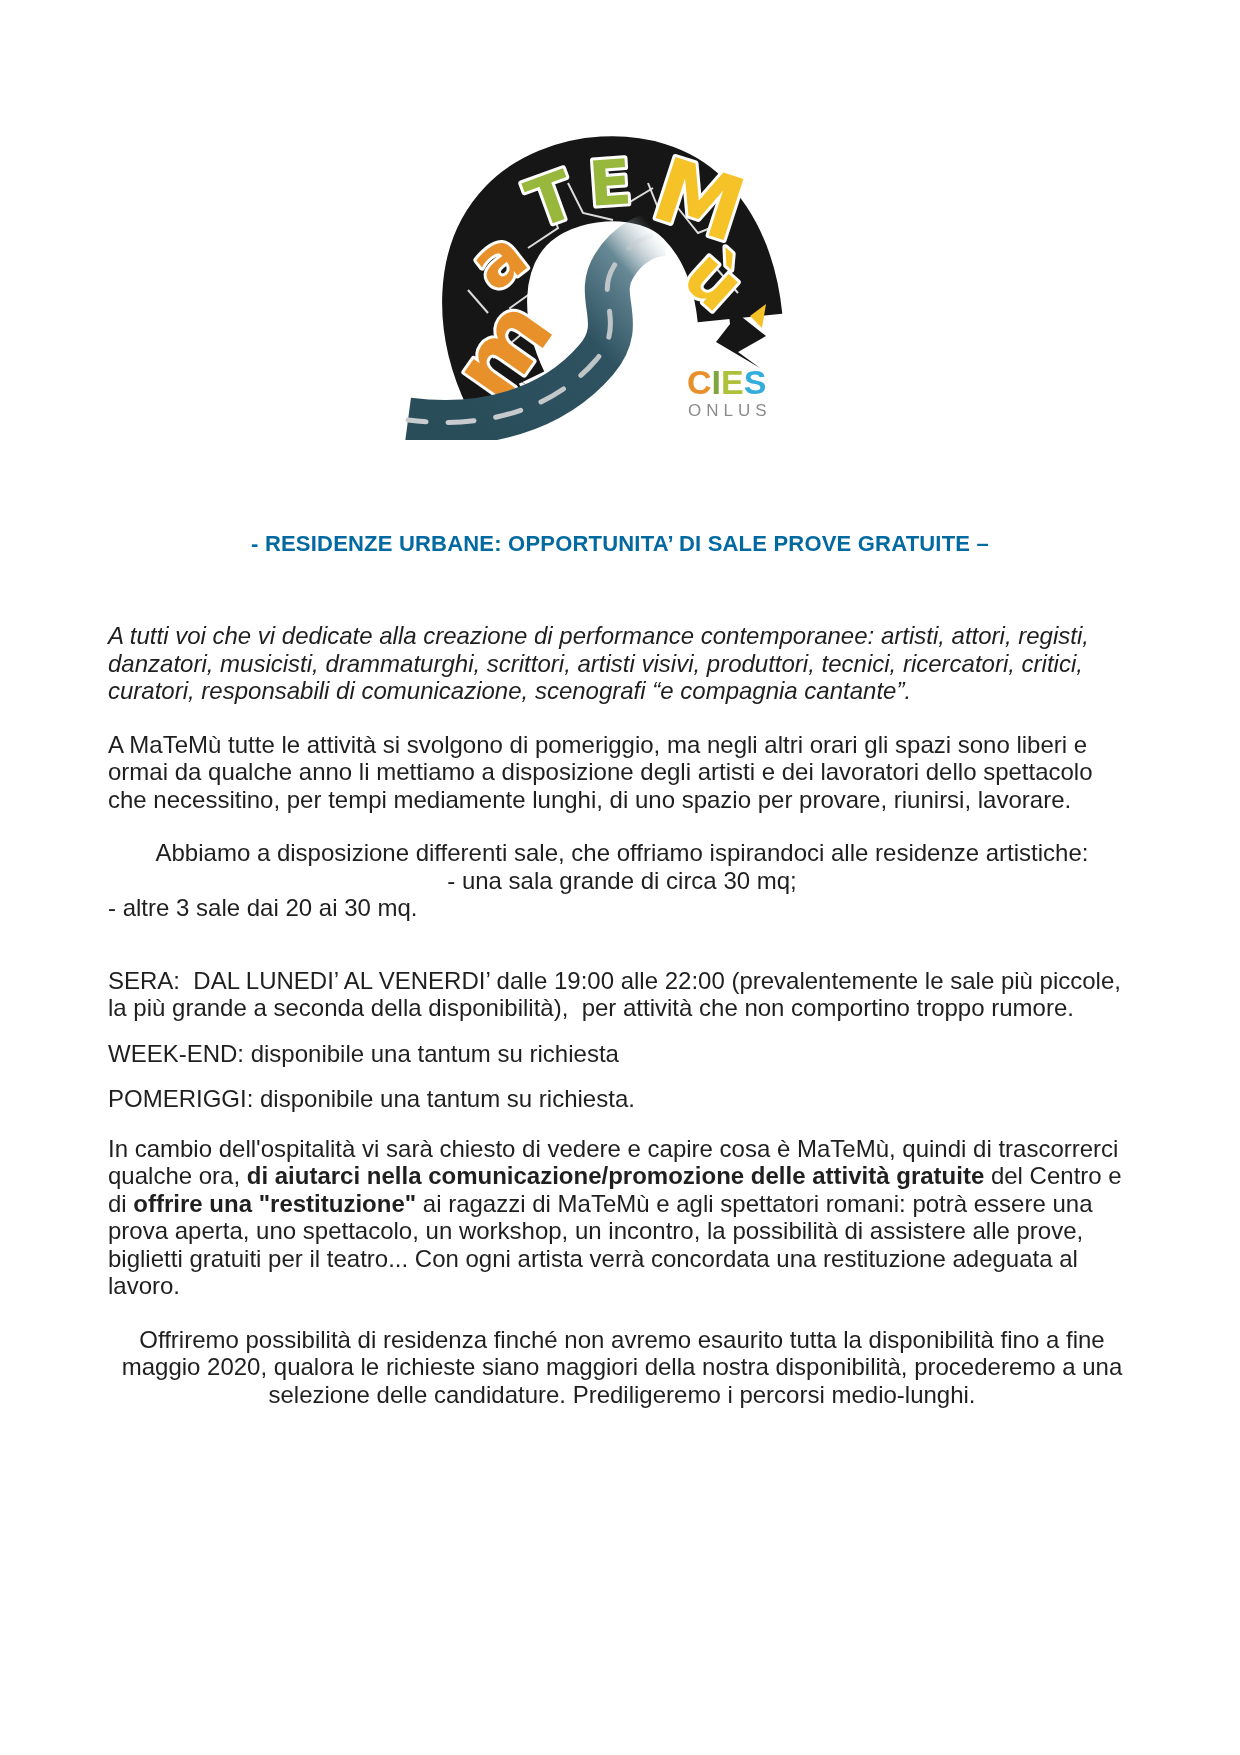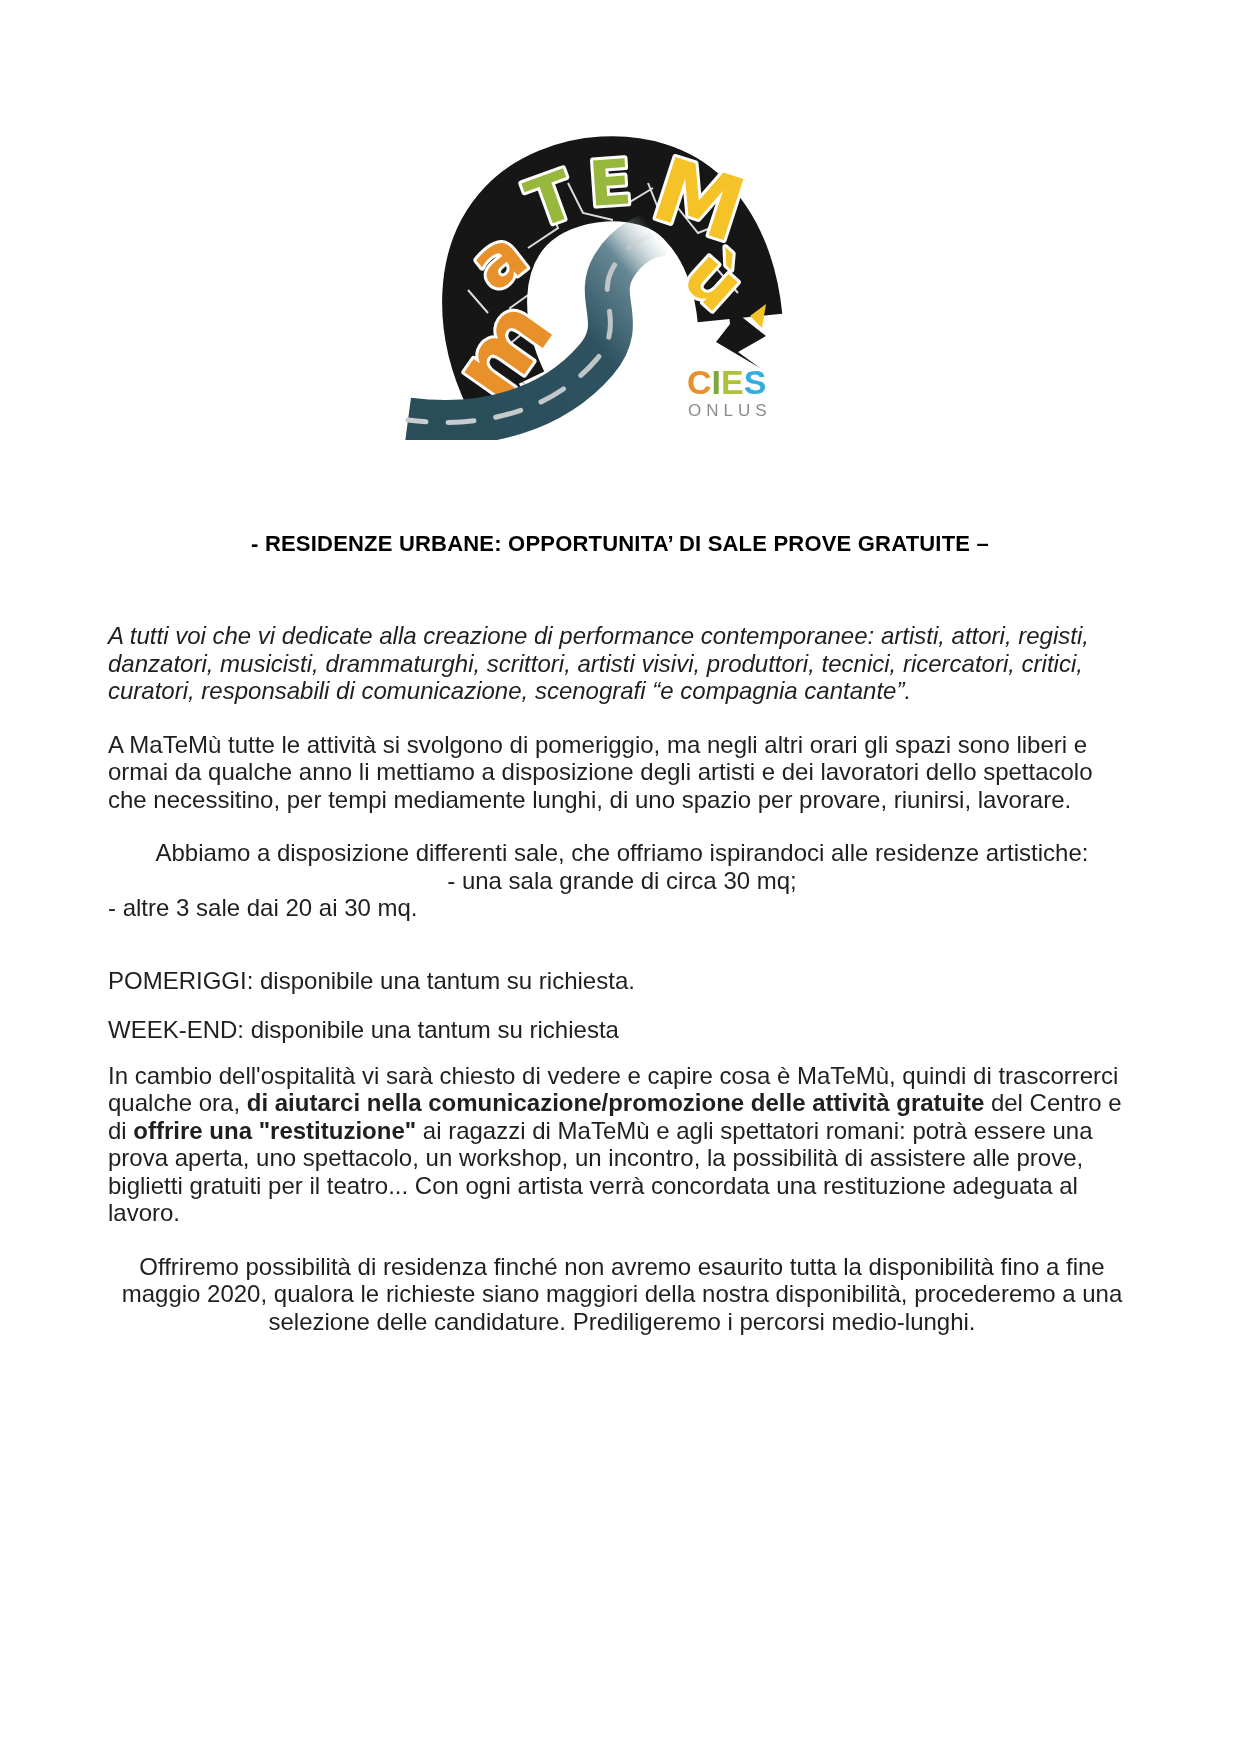--- a/index.html
+++ b/index.html
@@ -4,21 +4,21 @@
 <style>
   html,body{margin:0;padding:0;}
   body{background:#ffffff;font-family:"Liberation Sans",sans-serif;}
   .page{position:relative;width:1240px;height:1755px;background:#ffffff;overflow:hidden;}
 
   .logo-svg{position:absolute;left:398px;top:128px;}
 
   .doc-title{
     position:absolute;top:529px;left:0;width:100%;
     text-align:center;font-weight:bold;font-size:22px;line-height:30px;
-    color:#000000;letter-spacing:0.2px;
+    color:#0369a1;letter-spacing:0.2px;
   }
 
   .body-text{position:absolute;top:622px;left:108px;width:1028px;color:#1f1f1f;}
   .para{
     font-size:24px;line-height:27.5px;white-space:pre-wrap;
     margin:0 0 26px 0;
   }
   .para.g45{margin-bottom:45px;}
   .para.g26{margin-bottom:26px;}
   .para.g22{margin-bottom:22px;}
@@ -95,19 +95,20 @@
   </svg>
 
   <div class="doc-title">- RESIDENZE URBANE: OPPORTUNITA’ DI SALE PROVE GRATUITE –</div>
 
   <div class="body-text">
       <div class="para g26"><span class="i">A tutti voi che vi dedicate alla creazione di performance contemporanee: artisti, attori, registi, danzatori, musicisti, drammaturghi, scrittori, artisti visivi, produttori, tecnici, ricercatori, critici, curatori, responsabili di comunicazione, scenografi “e compagnia cantante”.</span></div>
       <div class="para g26"><span>A MaTeMù tutte le attività si svolgono di pomeriggio, ma negli altri orari gli spazi sono liberi e ormai da qualche anno li mettiamo a disposizione degli artisti e dei lavoratori dello spettacolo che necessitino, per tempi mediamente lunghi, di uno spazio per provare, riunirsi, lavorare.</span></div>
       <div class="para g0"><span>Abbiamo a disposizione differenti sale, che offriamo ispirandoci alle residenze artistiche:</span></div>
       <div class="para g0"><span>- una sala grande di circa 30 mq;</span></div>
       <div class="para g45"><span>- altre 3 sale dai 20 ai 30 mq.</span></div>
+      <div class="para g18"><span>SERA:  DAL LUNEDI’ AL VENERDI’ dalle 19:00 alle 22:00 (prevalentemente le sale più piccole, la più grande a seconda della disponibilità),  per attività che non comportino troppo rumore.</span></div>
+      <div class="para g18"><span>WEEK-END: disponibile una tantum su richiesta</span></div>
       <div class="para g22"><span>POMERIGGI: disponibile una tantum su richiesta.</span></div>
-      <div class="para g18"><span>WEEK-END: disponibile una tantum su richiesta</span></div>
       <div class="para g26"><span>In cambio dell'ospitalità vi sarà chiesto di vedere e capire cosa è MaTeMù, quindi di trascorrerci qualche ora, </span><span class="b">di aiutarci nella comunicazione/promozione delle attività gratuite</span><span> del Centro e di </span><span class="b">offrire una "restituzione"</span><span> ai ragazzi di MaTeMù e agli spettatori romani: potrà essere una prova aperta, uno spettacolo, un workshop, un incontro, la possibilità di assistere alle prove, biglietti gratuiti per il teatro... Con ogni artista verrà concordata una restituzione adeguata al lavoro.</span></div>
       <div class="para g0"><span>Offriremo possibilità di residenza finché non avremo esaurito tutta la disponibilità fino a fine maggio 2020, qualora le richieste siano maggiori della nostra disponibilità, procederemo a una selezione delle candidature. Prediligeremo i percorsi medio-lunghi.</span></div>
     </div>
 
 </div>
 
 </body></html>

